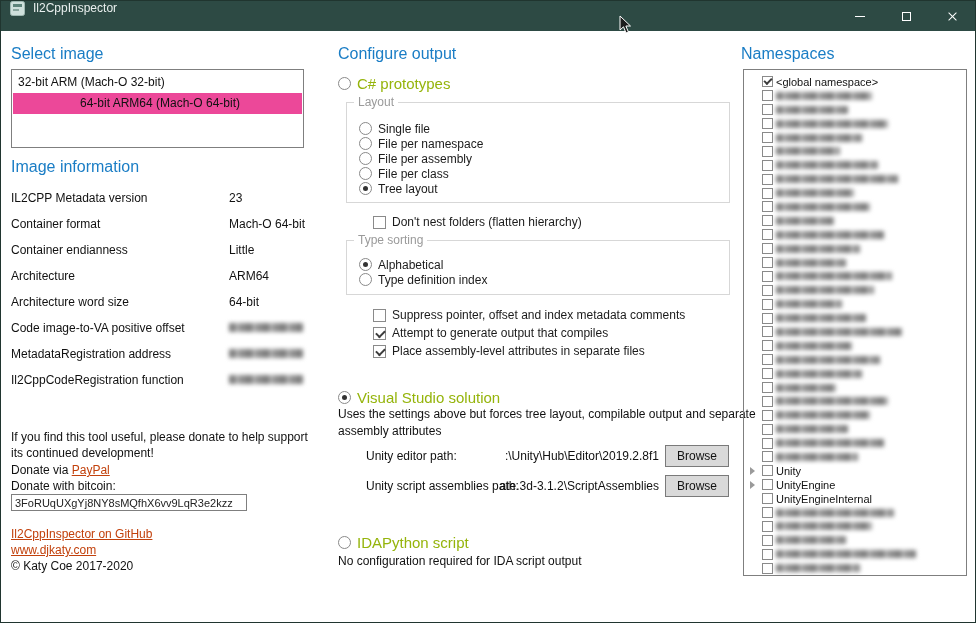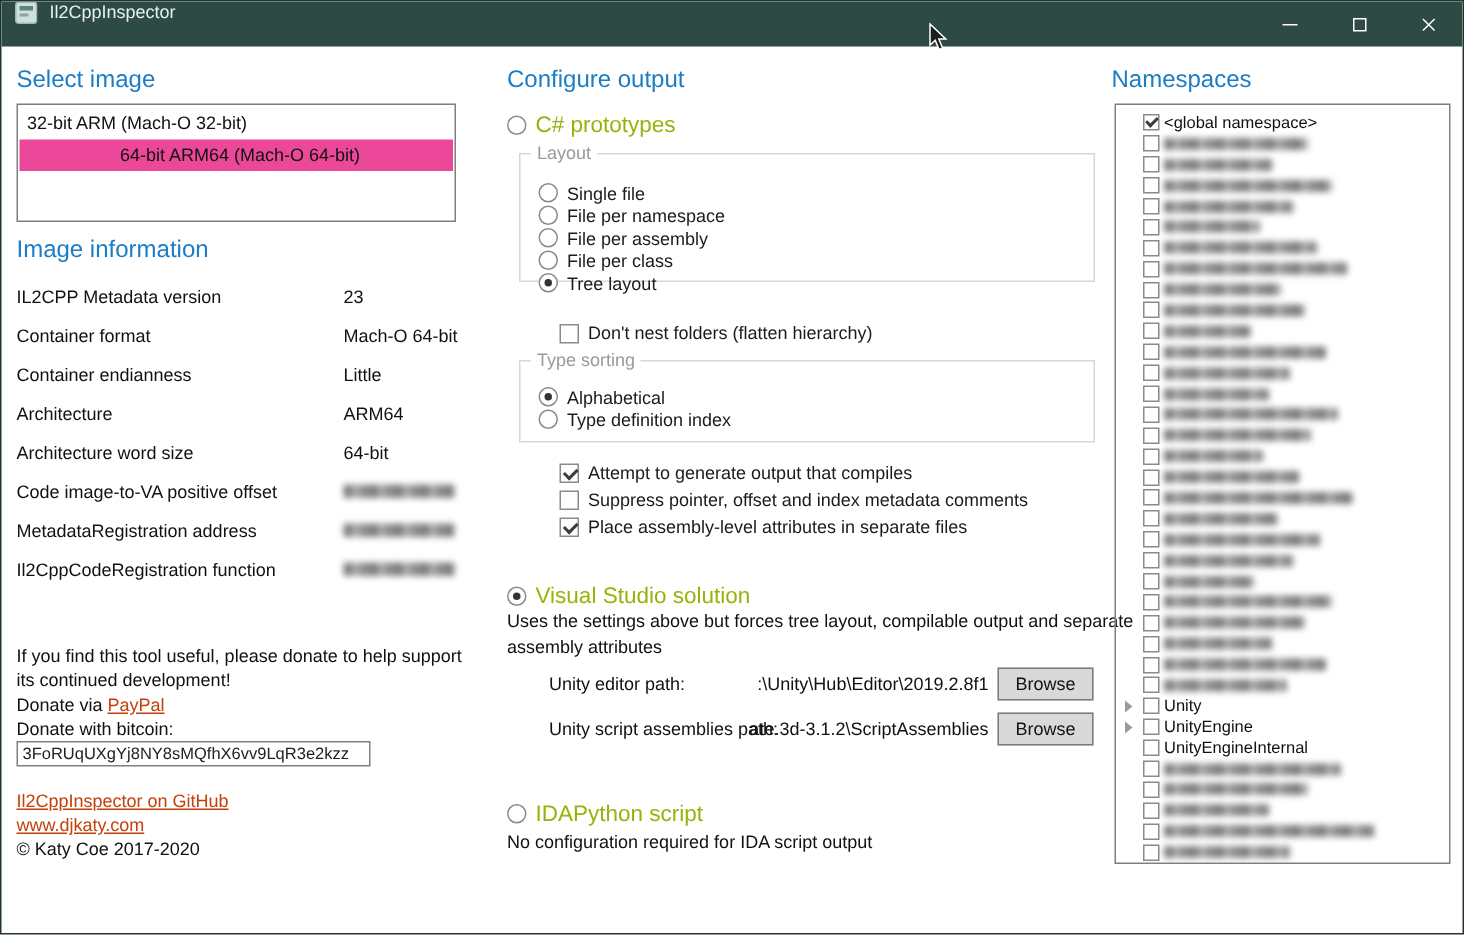--- a/index.html
+++ b/index.html
@@ -171,21 +171,21 @@
 
 <div class="abs btn-big" style="left:8px; top:585px; width:119px; height:30px;">&lt;&lt; Back</div>
 
 <div class="abs sec-h" style="left:337px; top:44px;">Configure output</div>
 
 <div class="abs opt-row" style="left:337px; top:72px; height:20px;">
   <span class="radio"></span>
   <span class="green">C# prototypes</span>
 </div>
 
-<div class="group" style="left:345px; top:101px; width:384px; height:86px;">
+<div class="group" style="left:345px; top:101px; width:384px; height:101px;">
   <span class="glabel">Layout</span>
   <div class="abs" style="left:12px; top:18px;">
       <div class="opt-row">
         <span class="radio"></span>
         <span>Single file</span>
       </div>
       <div class="opt-row">
         <span class="radio"></span>
         <span>File per namespace</span>
       </div>
@@ -218,26 +218,26 @@
       </div>
       <div class="opt-row">
         <span class="radio"></span>
         <span>Type definition index</span>
       </div>
     </div>
 </div>
 
 <div class="abs" style="left:339px; top:305px;">
     <div class="opt-row cbrow">
+      <span class="check"></span>
+      <span>Suppress pointer, offset and index metadata comments</span>
+    </div>
+    <div class="opt-row cbrow">
       <span class="check on"></span>
       <span>Attempt to generate output that compiles</span>
-    </div>
-    <div class="opt-row cbrow">
-      <span class="check"></span>
-      <span>Suppress pointer, offset and index metadata comments</span>
     </div>
     <div class="opt-row cbrow">
       <span class="check on"></span>
       <span>Place assembly-level attributes in separate files</span>
     </div>
   </div>
 
 <div class="abs opt-row" style="left:337px; top:386px; height:20px;">
   <span class="radio sel"></span>
   <span class="green">Visual Studio solution</span>

